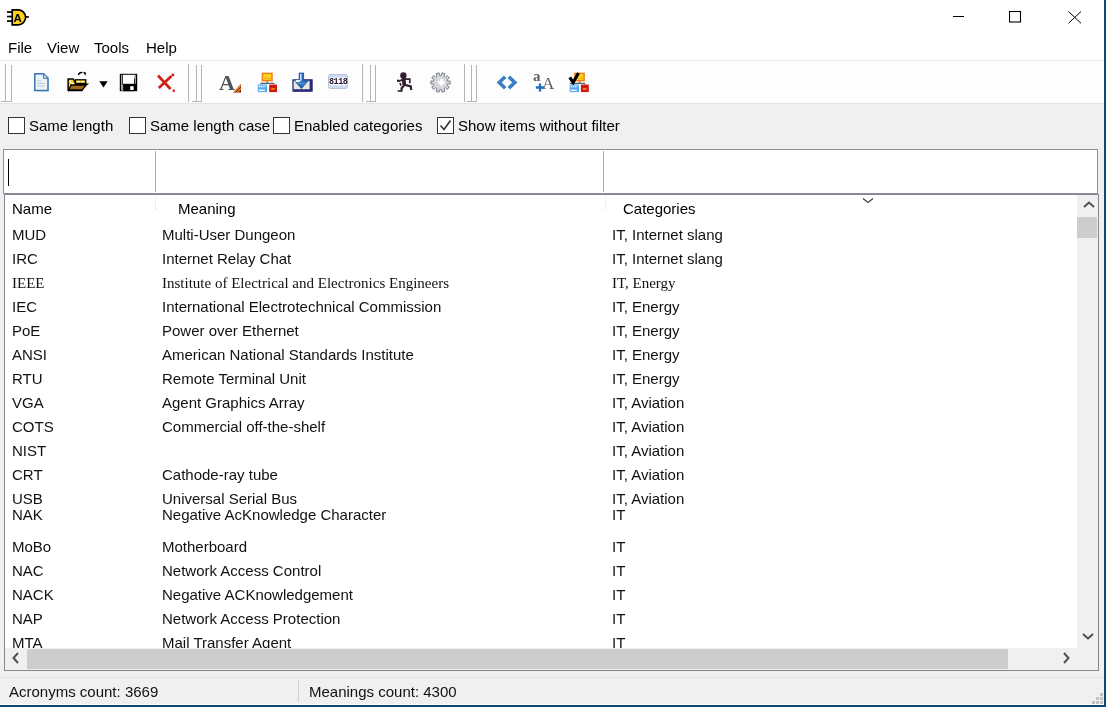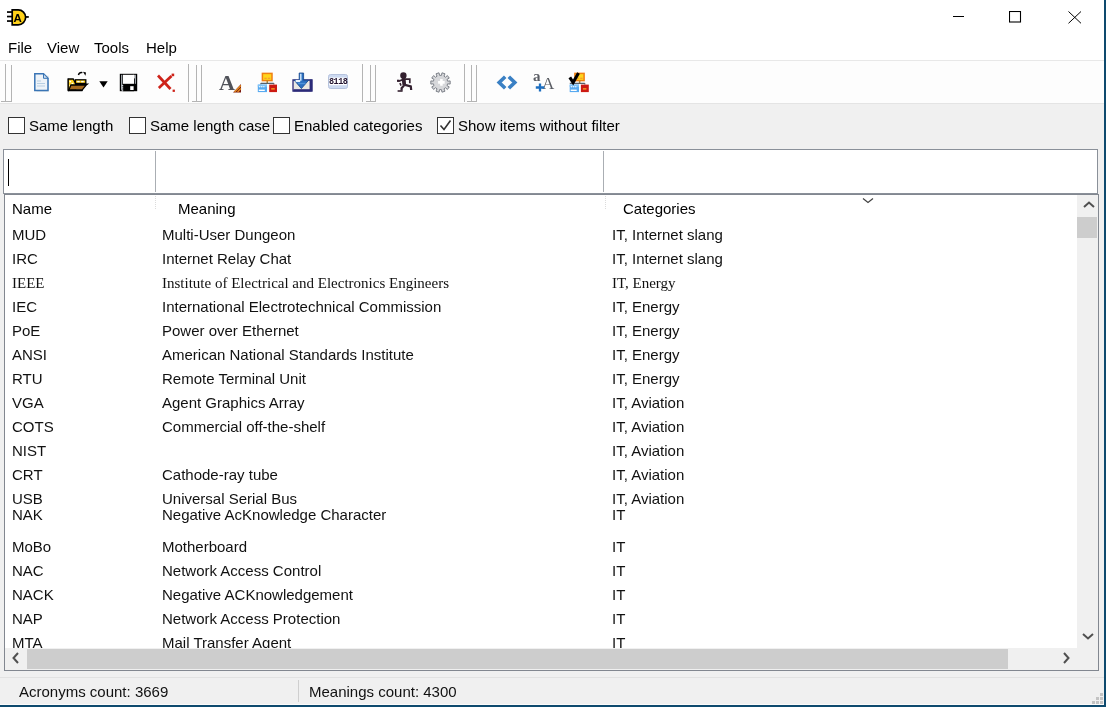--- a/index.html
+++ b/index.html
@@ -369,21 +369,21 @@
     <svg class="abs" style="left:7px; top:457px;" width="8" height="12" viewBox="0 0 8 12">
       <path d="M6 1 L1.5 6 L6 11" class="chev"></path>
     </svg>
     <svg class="abs" style="left:1057px; top:457px;" width="8" height="12" viewBox="0 0 8 12">
       <path d="M2 1 L6.5 6 L2 11" class="chev"></path>
     </svg>
   </div>
 
   <div id="statussep"></div>
   <div id="status">
-    <div class="abs" style="left:19px; top:5px; font-size:15px;">Acronyms count: 3669</div>
+    <div class="abs" style="left:9px; top:5px; font-size:15px;">Acronyms count: 3669</div>
     <div class="abs" style="left:298px; top:2px; width:1px; height:22px; background:#cfcfcf;"></div>
     <div class="abs" style="left:309px; top:5px; font-size:15px;">Meanings count: 4300</div>
   </div>
   <div id="sbwhite"></div>
   <div id="sbblue"></div>
   <div id="rightblue"></div>
 
   <div class="grip" style="left:1100px; top:693px;"></div>
   <div class="grip" style="left:1096px; top:697px;"></div>
   <div class="grip" style="left:1100px; top:697px;"></div>

